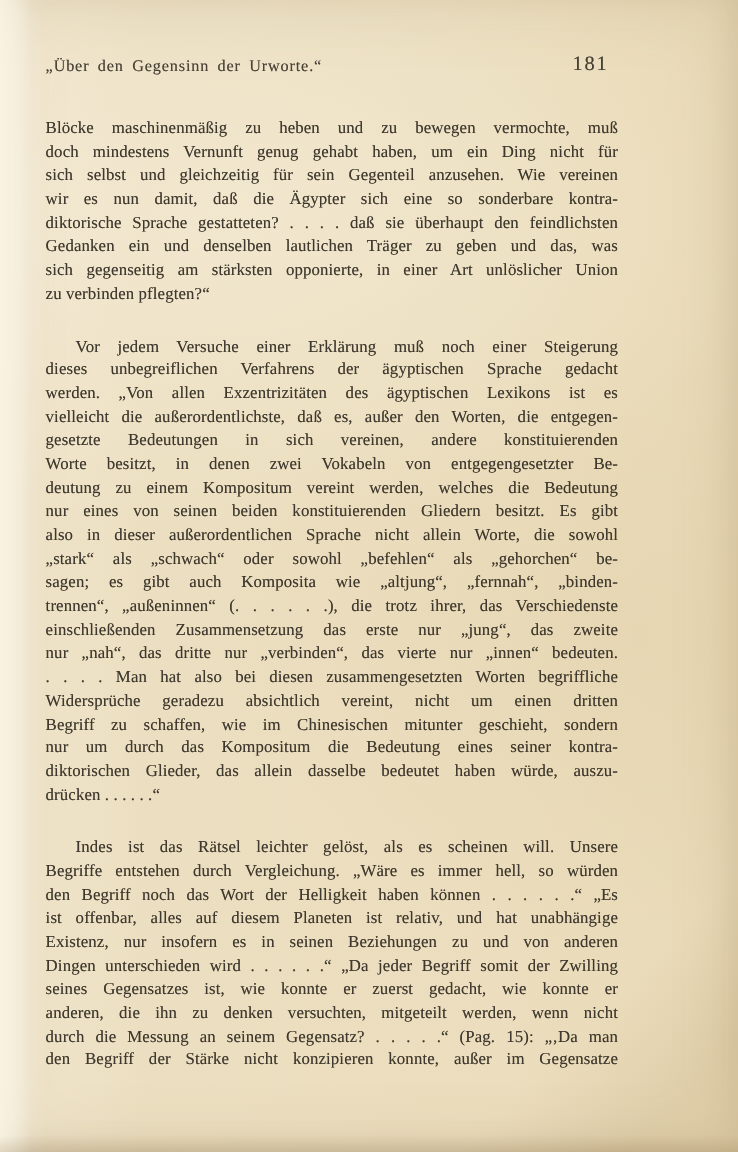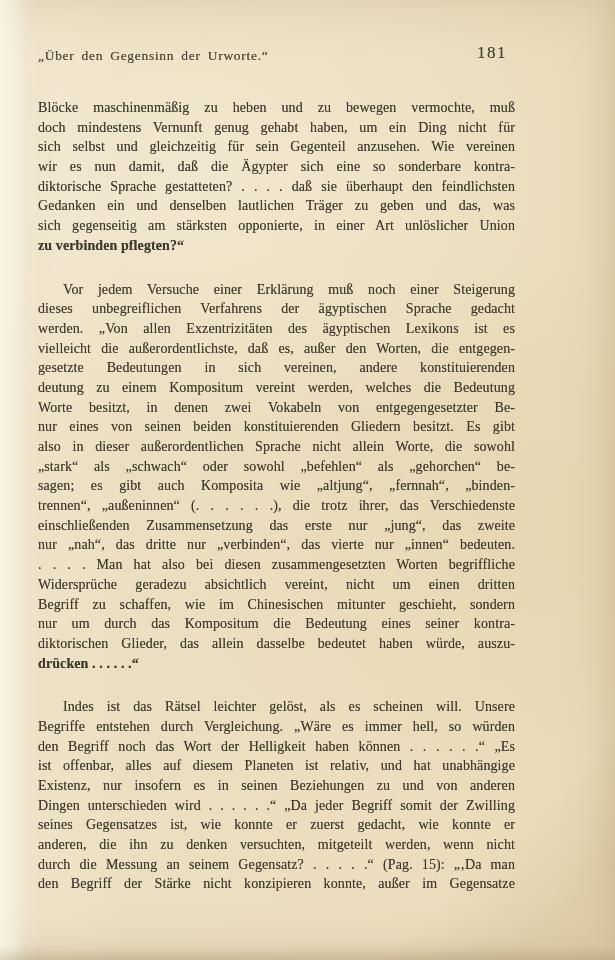--- a/index.html
+++ b/index.html
@@ -54,21 +54,21 @@
   }
   .bodytext {
     position: absolute;
     top: 98px; left: 38px; width: 477px;
     font-size: 14px;
     line-height: 19.7px;
     letter-spacing: 0.1px;
     text-shadow: 0 0 0.5px rgba(62,54,40,0.55);
   }
   .ln { text-align: justify; text-align-last: justify; height: 19.7px; }
-  .ln.end { text-align: center; text-align-last: left; font-weight: bold; }
+  .ln.end { text-align: center; text-align-last: left; }
   .ln.ind { text-indent: 25px; margin-top: 24px; }
 </style>
 </head>
 <body>
 
 <div class="page">
 
   <div class="left-edge-light"></div>
   <div class="corner-shade"></div>
   <div class="bottom-shade"></div>
@@ -85,22 +85,22 @@
     <div class="ln">wir es nun damit, daß die Ägypter sich eine so sonderbare kontra-</div>
     <div class="ln">diktorische Sprache gestatteten? . . . . daß sie überhaupt den feindlichsten</div>
     <div class="ln">Gedanken ein und denselben lautlichen Träger zu geben und das, was</div>
     <div class="ln">sich gegenseitig am stärksten opponierte, in einer Art unlöslicher Union</div>
     <div class="ln end">zu verbinden pflegten?“</div>
     <div class="ln ind">Vor jedem Versuche einer Erklärung muß noch einer Steigerung</div>
     <div class="ln">dieses unbegreiflichen Verfahrens der ägyptischen Sprache gedacht</div>
     <div class="ln">werden. „Von allen Exzentrizitäten des ägyptischen Lexikons ist es</div>
     <div class="ln">vielleicht die außerordentlichste, daß es, außer den Worten, die entgegen-</div>
     <div class="ln">gesetzte Bedeutungen in sich vereinen, andere konstituierenden</div>
+    <div class="ln">Worte besitzt, in denen zwei Vokabeln von entgegengesetzter Be-</div>
     <div class="ln">deutung zu einem Kompositum vereint werden, welches die Bedeutung</div>
-    <div class="ln">Worte besitzt, in denen zwei Vokabeln von entgegengesetzter Be-</div>
     <div class="ln">nur eines von seinen beiden konstituierenden Gliedern besitzt. Es gibt</div>
     <div class="ln">also in dieser außerordentlichen Sprache nicht allein Worte, die sowohl</div>
     <div class="ln">„stark“ als „schwach“ oder sowohl „befehlen“ als „gehorchen“ be-</div>
     <div class="ln">sagen; es gibt auch Komposita wie „altjung“, „fernnah“, „binden-</div>
     <div class="ln">trennen“, „außeninnen“ (. . . . . .), die trotz ihrer, das Verschiedenste</div>
     <div class="ln">einschließenden Zusammensetzung das erste nur „jung“, das zweite</div>
     <div class="ln">nur „nah“, das dritte nur „verbinden“, das vierte nur „innen“ bedeuten.</div>
     <div class="ln">. . . . Man hat also bei diesen zusammengesetzten Worten begriffliche</div>
     <div class="ln">Widersprüche geradezu absichtlich vereint, nicht um einen dritten</div>
     <div class="ln">Begriff zu schaffen, wie im Chinesischen mitunter geschieht, sondern</div>

